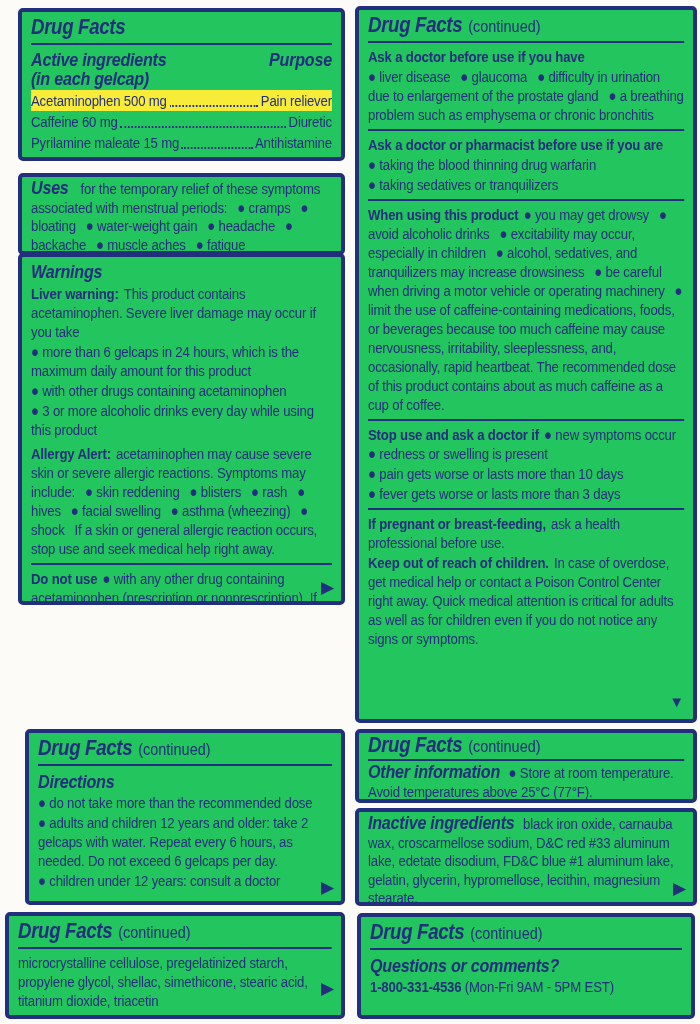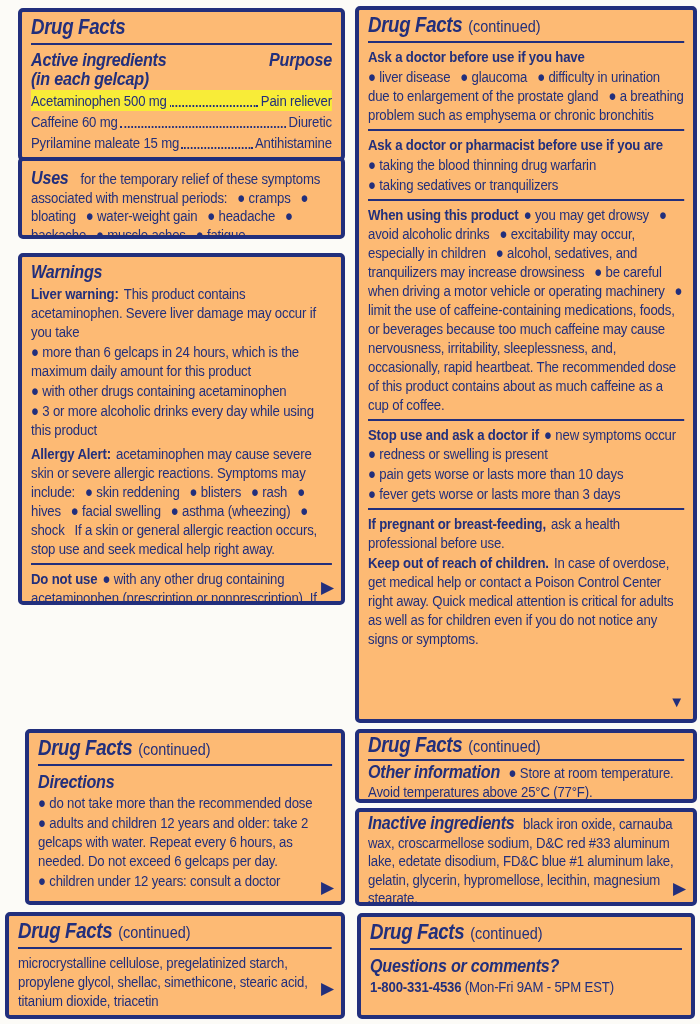--- a/index.html
+++ b/index.html
@@ -3,21 +3,21 @@
 <meta charset="utf-8">
 <style>
   html,body { margin:0; padding:0; background:#ffffff; }
   body { font-family: "Liberation Sans", sans-serif; }
   .canvas {
     position:relative; width:700px; height:1024px;
     background:#fcfbf7; color:#222f7c; overflow:hidden;
   }
   .box {
     position:absolute; box-sizing:border-box;
-    background:#fdba74; border:4px solid #222f7c; border-radius:5px;
+    background:#22c55e; border:4px solid #222f7c; border-radius:5px;
     padding:3px 9px; overflow:hidden;
   }
   
   .squeeze { transform:scaleX(0.85); transform-origin:0 0; width:117.6%; }
   .df-row { line-height:24px; white-space:nowrap; }
   .df-title { font-size:22px; font-weight:bold; font-style:italic; letter-spacing:-0.4px; }
   .df-cont { font-size:17px; margin-left:7px; }
   .rule { border:0; border-top:2px solid #222f7c; margin:2px 0 4px 0; }
   .sec-h { font-size:19px; font-weight:bold; font-style:italic; letter-spacing:-0.3px; }
   .sec-h.inline { margin-right:14px; }
@@ -62,21 +62,21 @@
         <span class="nowrap">Diuretic</span>
       </div>
       <div class="ing-row">
         <span class="nowrap">Pyrilamine maleate 15 mg</span>
         <span class="dots"></span>
         <span class="nowrap">Antihistamine</span>
       </div>
     </div>
   </div>
 
-  <div class="box" style="left:18px; top:157px; width:327px; height:82px; padding-top:8px;">
+  <div class="box" style="left:18px; top:173px; width:327px; height:82px; padding-top:2px;">
     <div class="squeeze">
       <p class="para" style="line-height:18.5px;">
         <span class="sec-h inline">Uses</span><span>for the temporary relief of these symptoms associated with menstrual periods:  ● cramps  ● bloating  ● water-weight gain  ● headache  ● backache  ● muscle aches  ● fatigue</span>
       </p>
     </div>
   </div>
 
   <div class="box" style="left:18px; top:253px; width:327px; height:352px;">
     <div class="squeeze">
       <div class="sec-h" style="line-height:24px;">Warnings</div>

